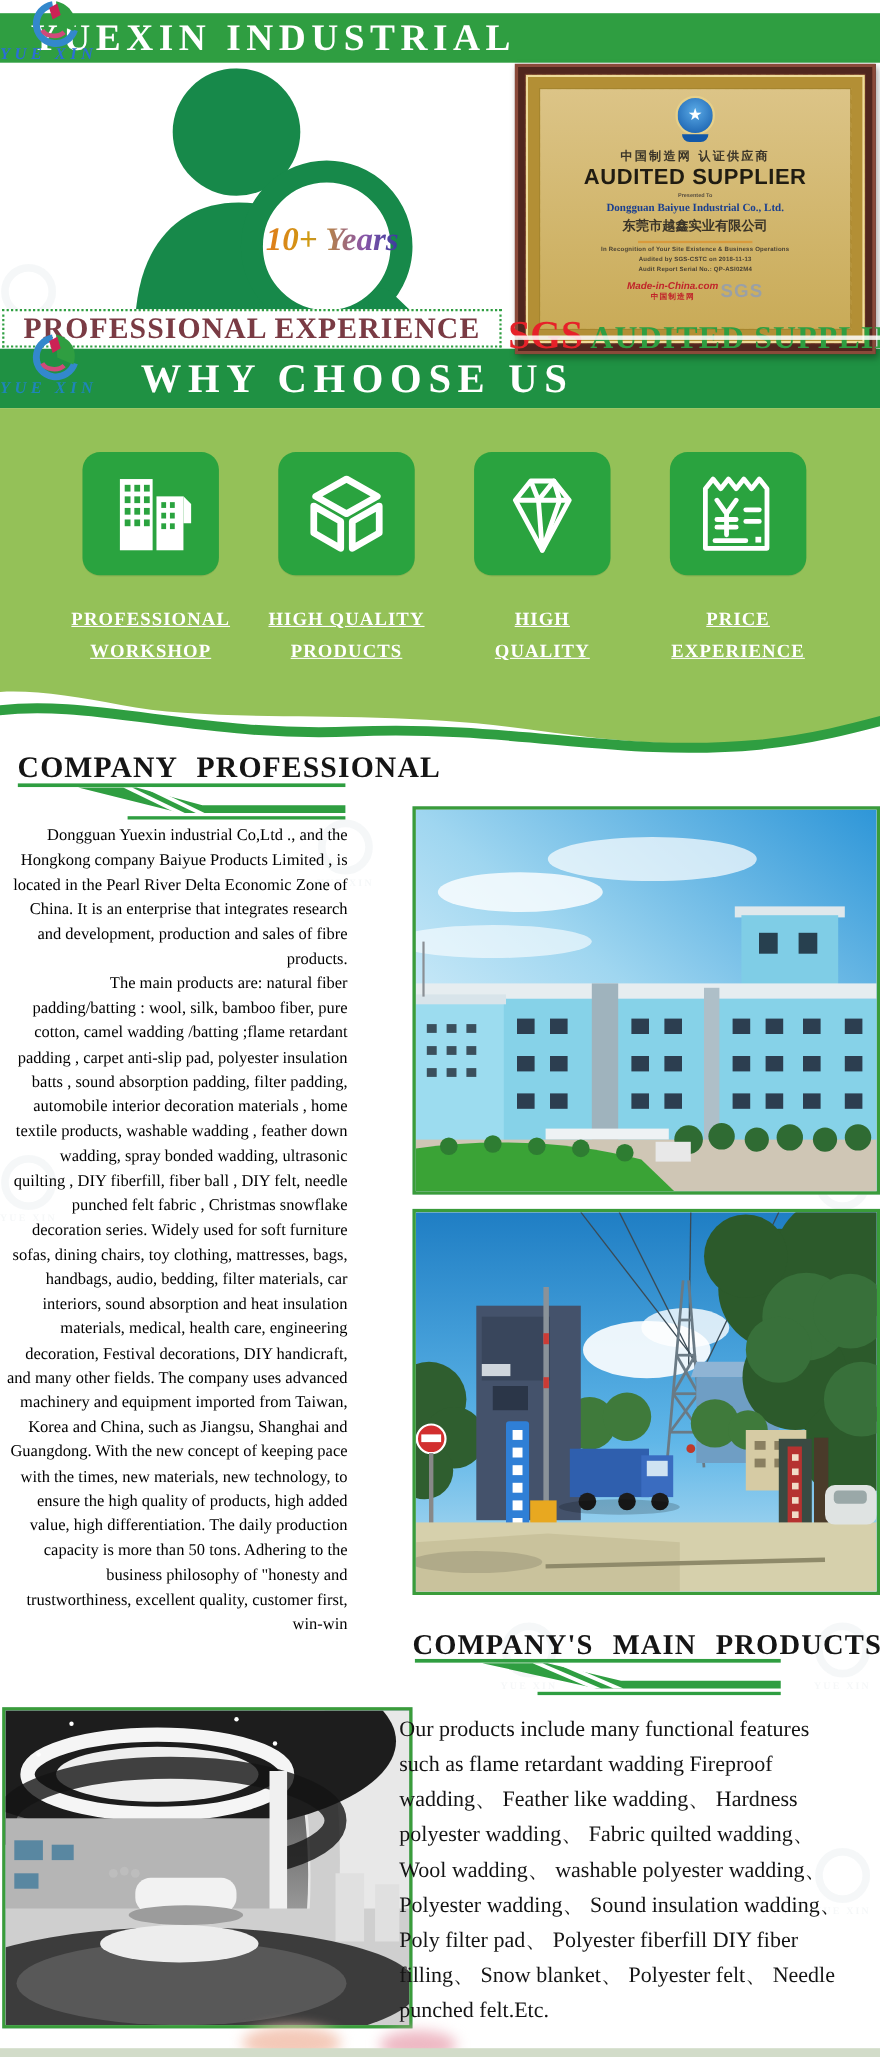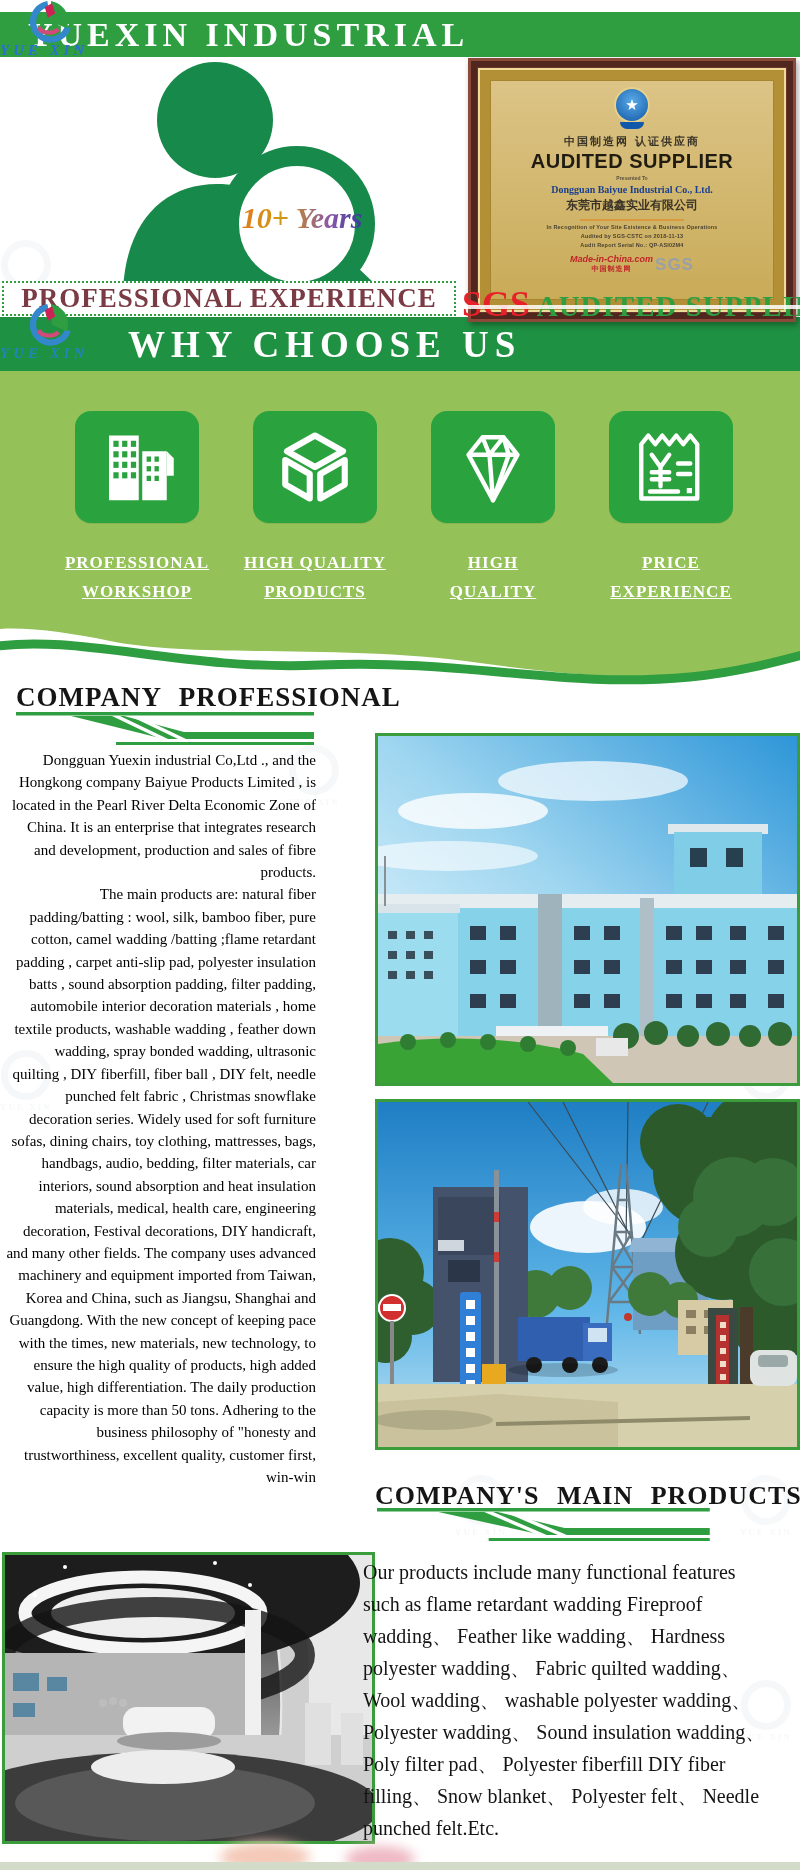--- a/index.html
+++ b/index.html
@@ -49,21 +49,21 @@
   .badge{width:32px;height:32px;border-radius:50%;background:radial-gradient(circle at 50% 38%,#5aaae6,#1258a8);
          border:2px solid #e6d08a;color:#fff;font-size:15px;line-height:32px;}
   .badge-rib{width:24px;height:7px;background:#1258a8;border-radius:0 0 8px 8px;margin-top:-1px;}
   .cert-cn{font:700 11px "DejaVu Sans",sans-serif;color:#3a3428;letter-spacing:2px;margin-top:5px;}
   .cert-title{font:700 20px "Liberation Sans","DejaVu Sans",sans-serif;color:#201c12;letter-spacing:.5px;margin-top:1px;}
   .cert-presented{font:700 5px "Liberation Sans",sans-serif;color:#5a5040;margin-top:2px;}
   .cert-en{font:700 10px "Liberation Serif",serif;color:#1a3f8f;margin-top:3px;}
   .cert-cn2{font:700 12px "DejaVu Sans",sans-serif;color:#3a3428;margin-top:2px;}
   .cert-url{width:104px;height:2px;background:#d89a3c;margin-top:5px;}
   .cert-tiny{font:700 5.5px "Liberation Sans",sans-serif;color:#4a4234;margin-top:3px;letter-spacing:.2px;}
-  .cert-foot{display:flex;align-items:flex-start;gap:2px;margin-top:7px;}
+  .cert-foot{display:flex;align-items:center;gap:2px;margin-top:7px;}
   .mic-red{font:700 italic 9px "Liberation Sans",sans-serif;color:#c0242a;line-height:9px;text-align:center;}
   .mic-red .cn{font-style:normal;font-size:7px;letter-spacing:1px;}
   .sgs-gray{font:700 17px "Liberation Sans",sans-serif;color:#9aa0a6;letter-spacing:1px;}
 
   
   .why-strip{left:0;top:317px;width:800px;height:54px;background:#1f9143;display:flex;align-items:center;}
   .why-title{color:#ffffff;font:700 37px "Liberation Serif",serif;letter-spacing:6px;padding-left:128px;white-space:nowrap;}
   .green-area{left:0;top:371px;width:800px;height:216px;background:#94c158;}
   .wave{left:0;top:585px;width:800px;height:102px;}
   .features{left:48px;top:411px;width:712px;display:flex;z-index:2;}

